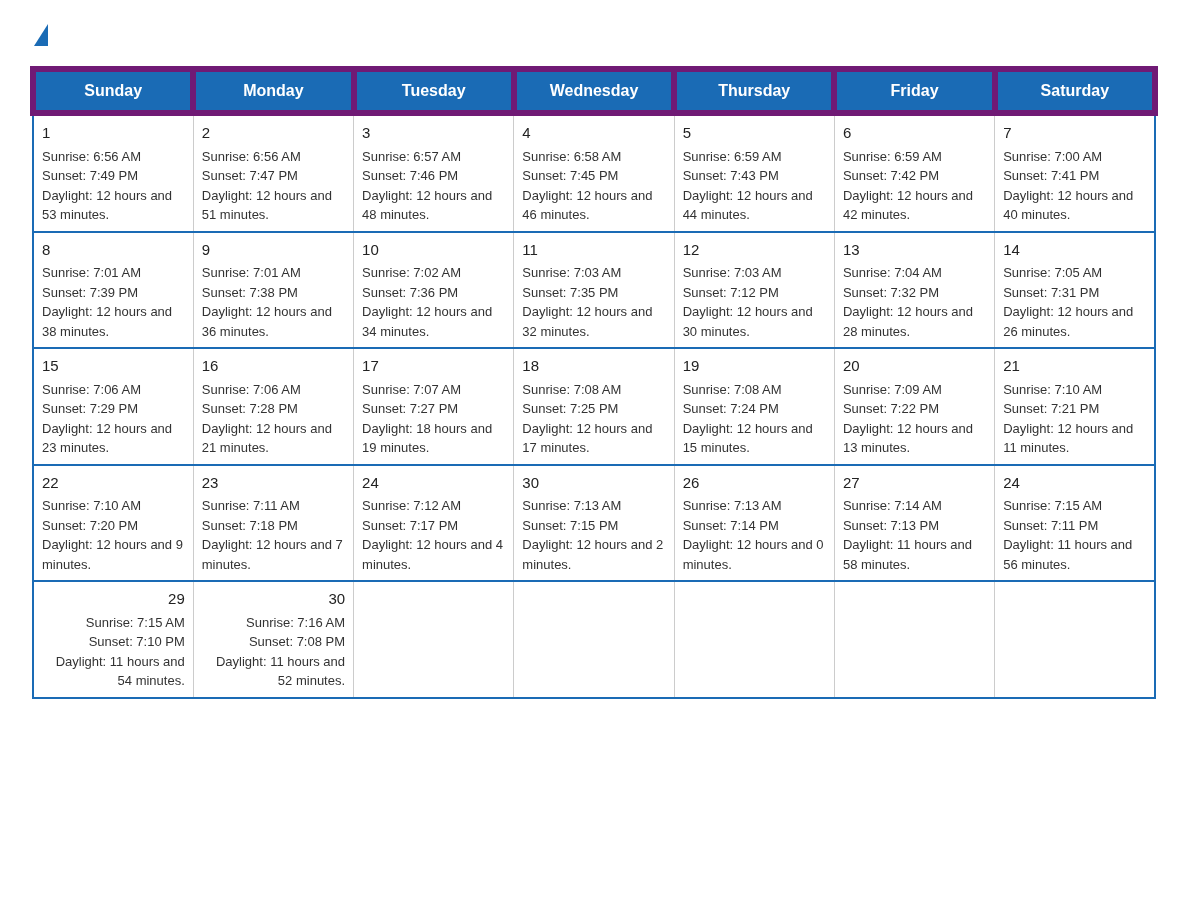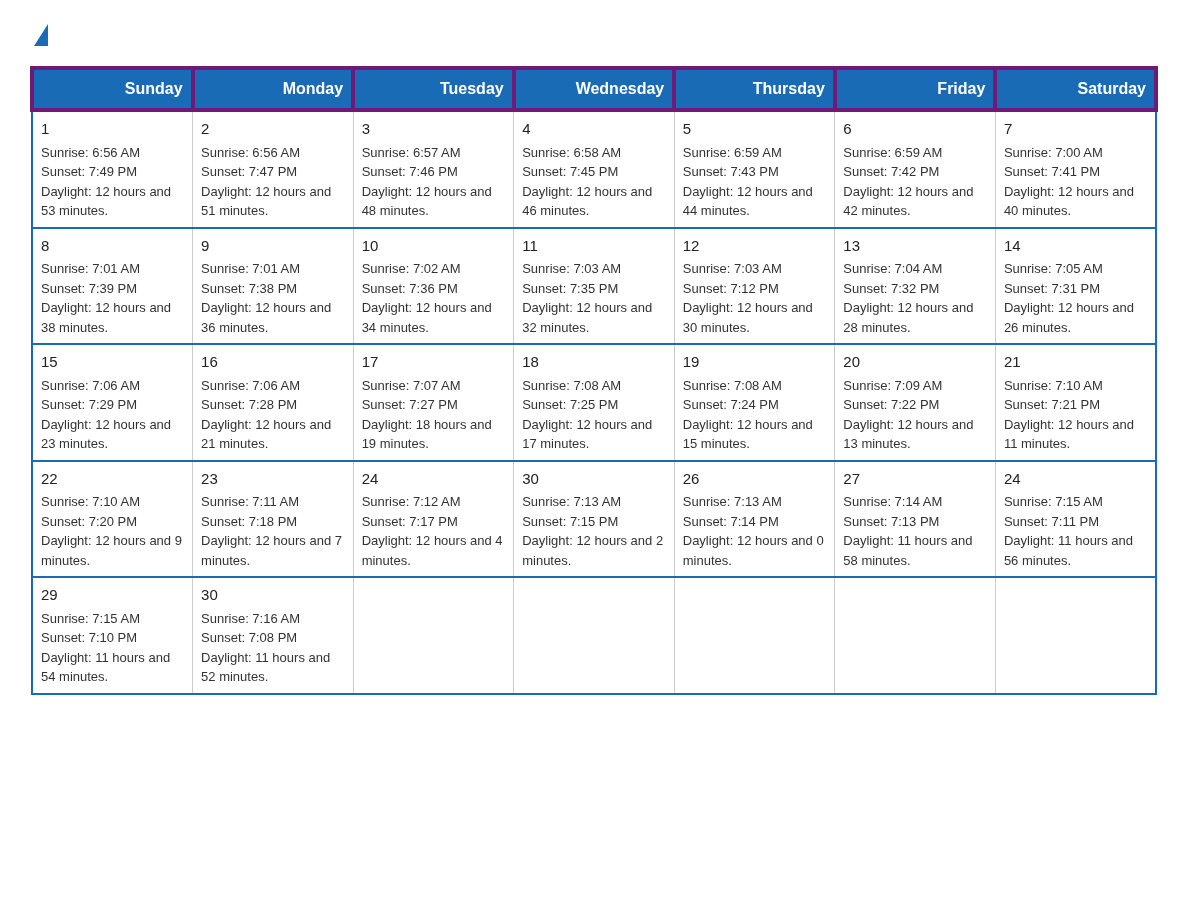--- a/index.html
+++ b/index.html
@@ -70,35 +70,36 @@
       width: 100%;
       border-collapse: collapse;
       border: 2px solid #1a6bb5;
     }
     .calendar th {
       background-color: #1a6bb5;
       color: #fff;
       font-size: 16px;
       font-weight: bold;
       padding: 10px 8px;
-      text-align: right;
-      border: 4px solid #701a75;
+      text-align: center;
+      border: 6px solid #701a75;
     }
     .calendar td {
       vertical-align: top;
       padding: 6px 8px;
       border: 1px solid #ccc;
       border-bottom: 2px solid #1a6bb5;
       width: 14.28%;
       font-size: 13px;
       line-height: 1.5;
       min-height: 100px;
     }
     .calendar tr:last-child td {
       border-bottom: 1px solid #ccc;
+      text-align: right;
     }
     .day-number {
       font-size: 15px;
       font-weight: normal;
       color: #222;
       margin-bottom: 2px;
     }
     .day-info {
       color: #333;
       font-size: 13px;

